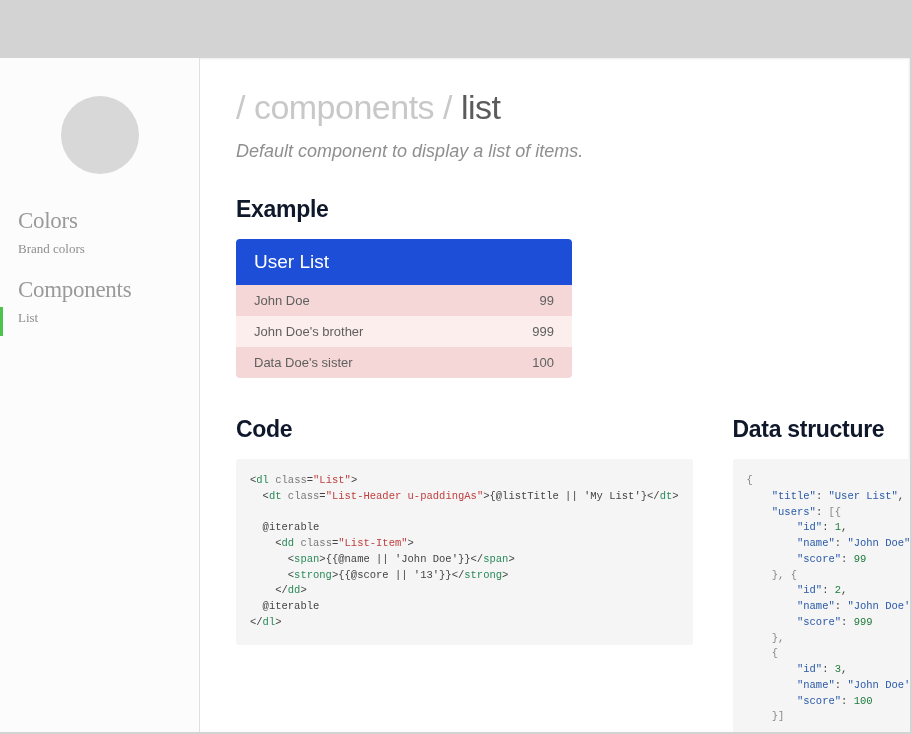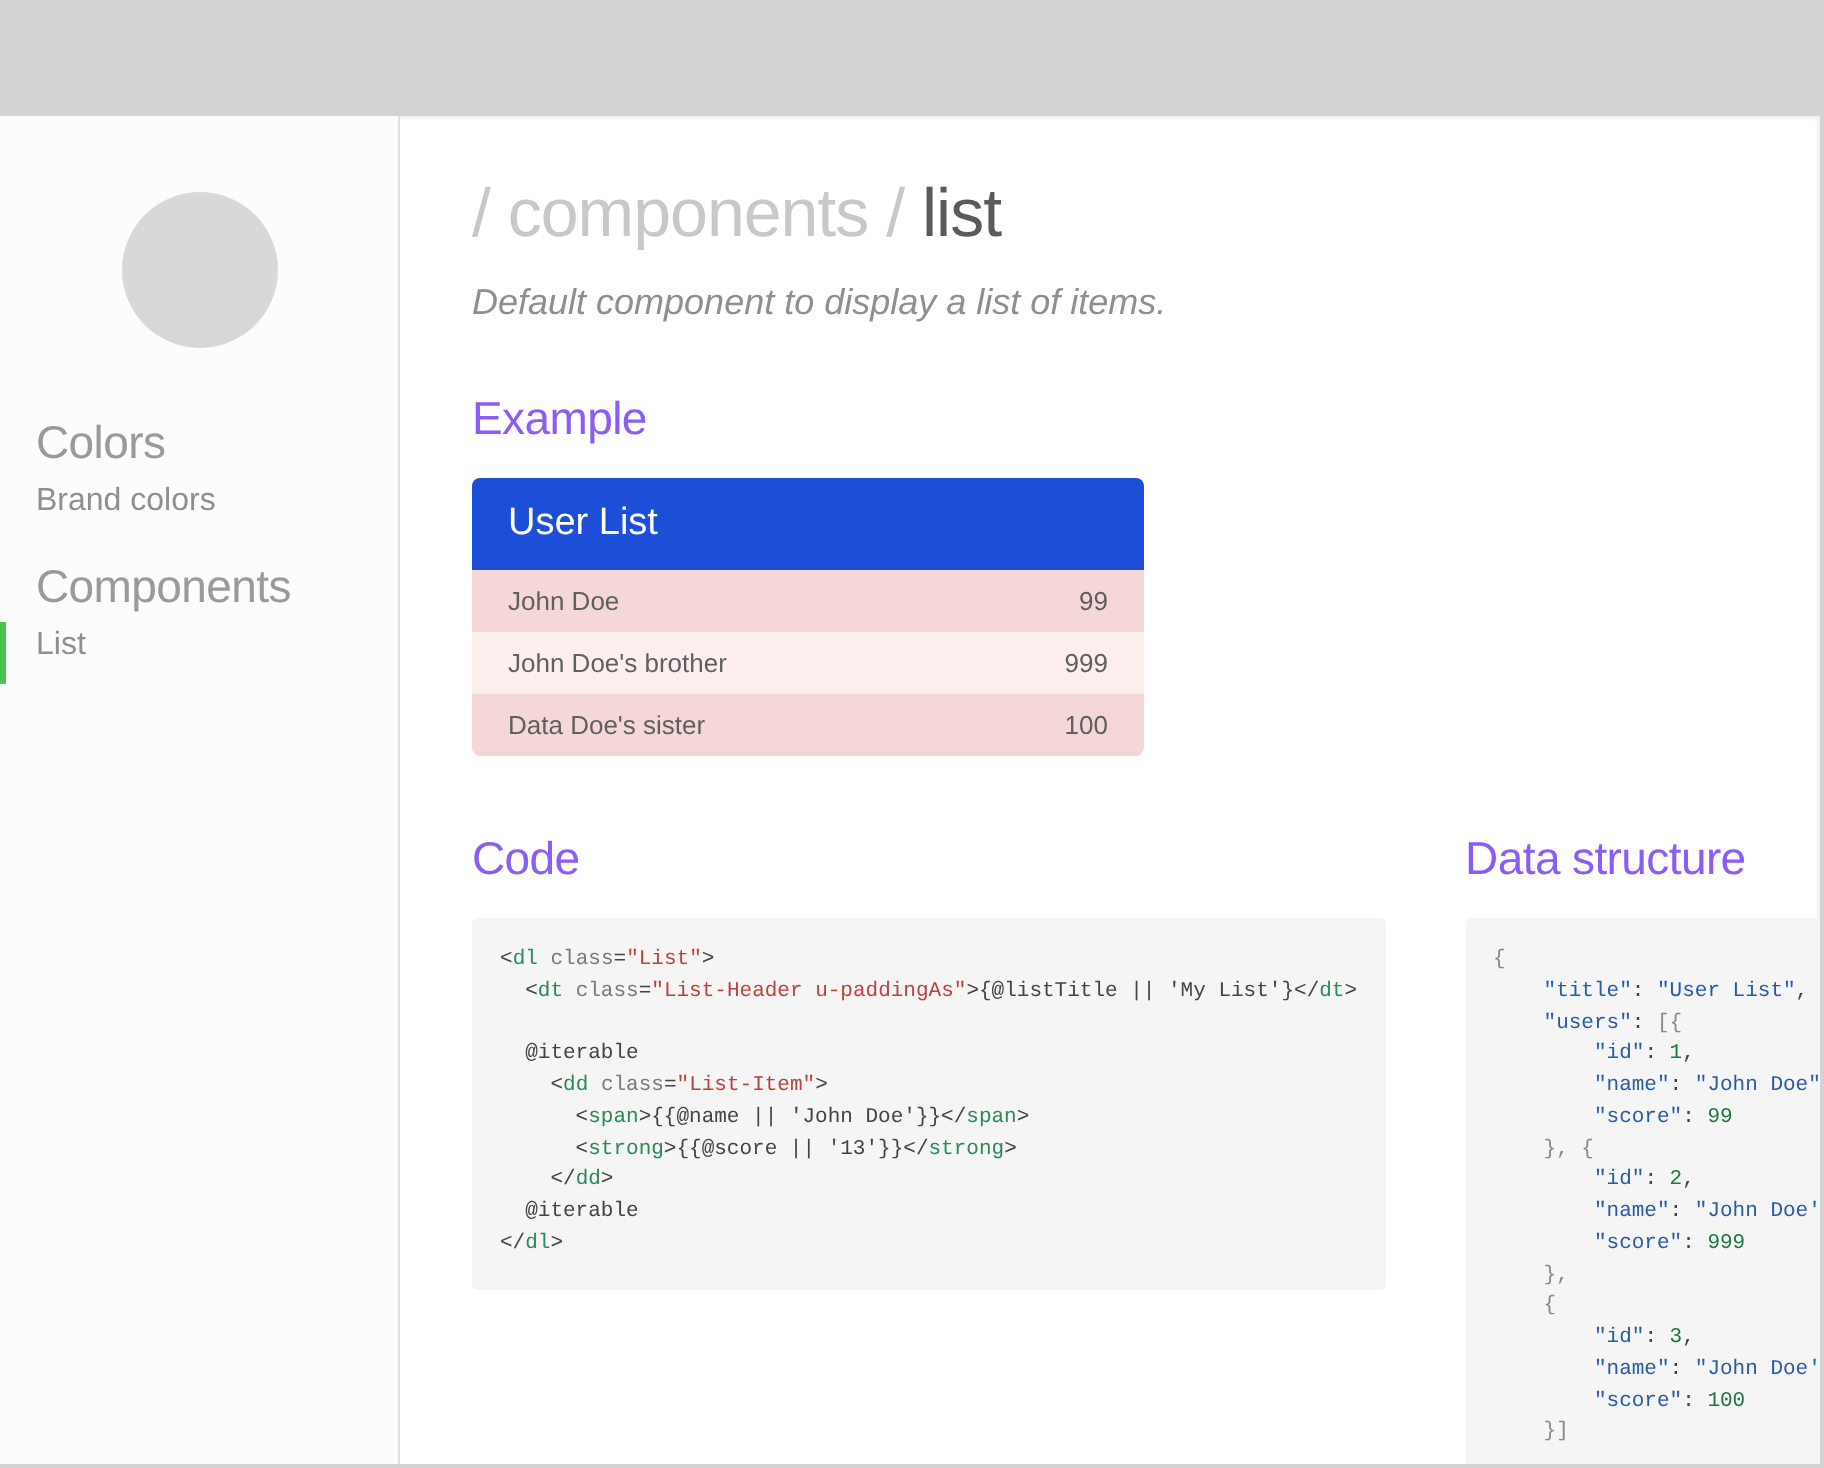--- a/index.html
+++ b/index.html
@@ -11,46 +11,47 @@
 .topbar { height:58px; background:#d3d3d3; }
 .panel {
   position:absolute; top:58px; left:0; width:910px; height:674px;
   background:#fff; border-radius:0 0 0 8px;
   box-shadow: -1px 1px 2px rgba(0,0,0,0.08) inset;
 }
 .sidebar {
   position:absolute; left:0; top:0; width:200px; height:100%;
   background:#fcfcfc; border-right:1px solid #e0e0e0;
   padding:20px 0 0 0;
+  font-family:Liberation Serif, serif;
 }
 .avatar {
   width:78px; height:78px; border-radius:50%; background:#d8d8d8;
   margin:18px auto 34px auto;
 }
 .side-heading {
   font-size:23px; color:#9a9a9a; font-weight:400; padding:0 18px 4px 18px;
   letter-spacing:-0.3px;
 }
 .side-item {
-  font-size:16px; color:#8f8f8f; padding:3px 18px 10px 18px;
+  font-size:13px; color:#8f8f8f; padding:3px 18px 10px 18px;
 }
 .side-item.active { border-left:3px solid #4ec24e; padding-left:15px; }
 .side-heading + .side-item { margin-bottom:10px; }
 .main {
   position:absolute; left:200px; top:0; right:0; height:100%; padding:30px 36px 4px 36px;
   overflow:hidden;
 }
 .crumb {
   font-size:34px; color:#c8c8c8; font-weight:400; letter-spacing:-0.5px;
   margin-bottom:14px;
 }
 .crumb .current { color:#5b5b5b; }
 .desc { font-size:18px; color:#8f8f8f; margin-bottom:34px;font-style:italic; }
 h3 {
-  font-size:23px; color:#8b5cf6; font-weight:400; margin-bottom:16px;
+  font-size:23px; color:#0f172a; font-weight:700; margin-bottom:16px;
   letter-spacing:-0.3px;
 }
 .example-block {
   width:336px; border-radius:4px; overflow:hidden; margin-bottom:38px;
 }
 .list-header {
   background:#1d4ed8; color:#fff; font-size:19px; padding:12px 18px;
 }
 .list-row {
   display:flex; justify-content:space-between; align-items:center;

